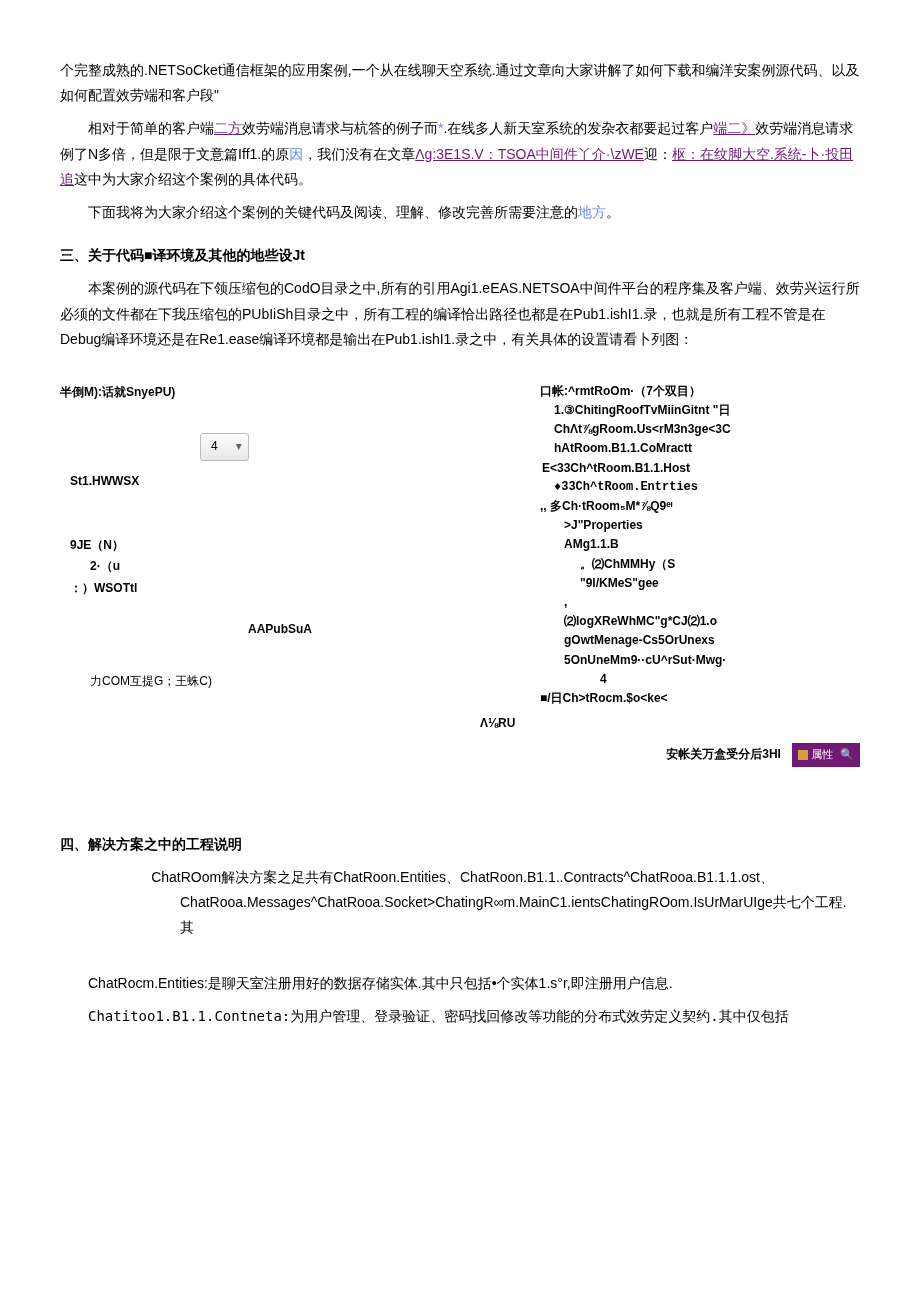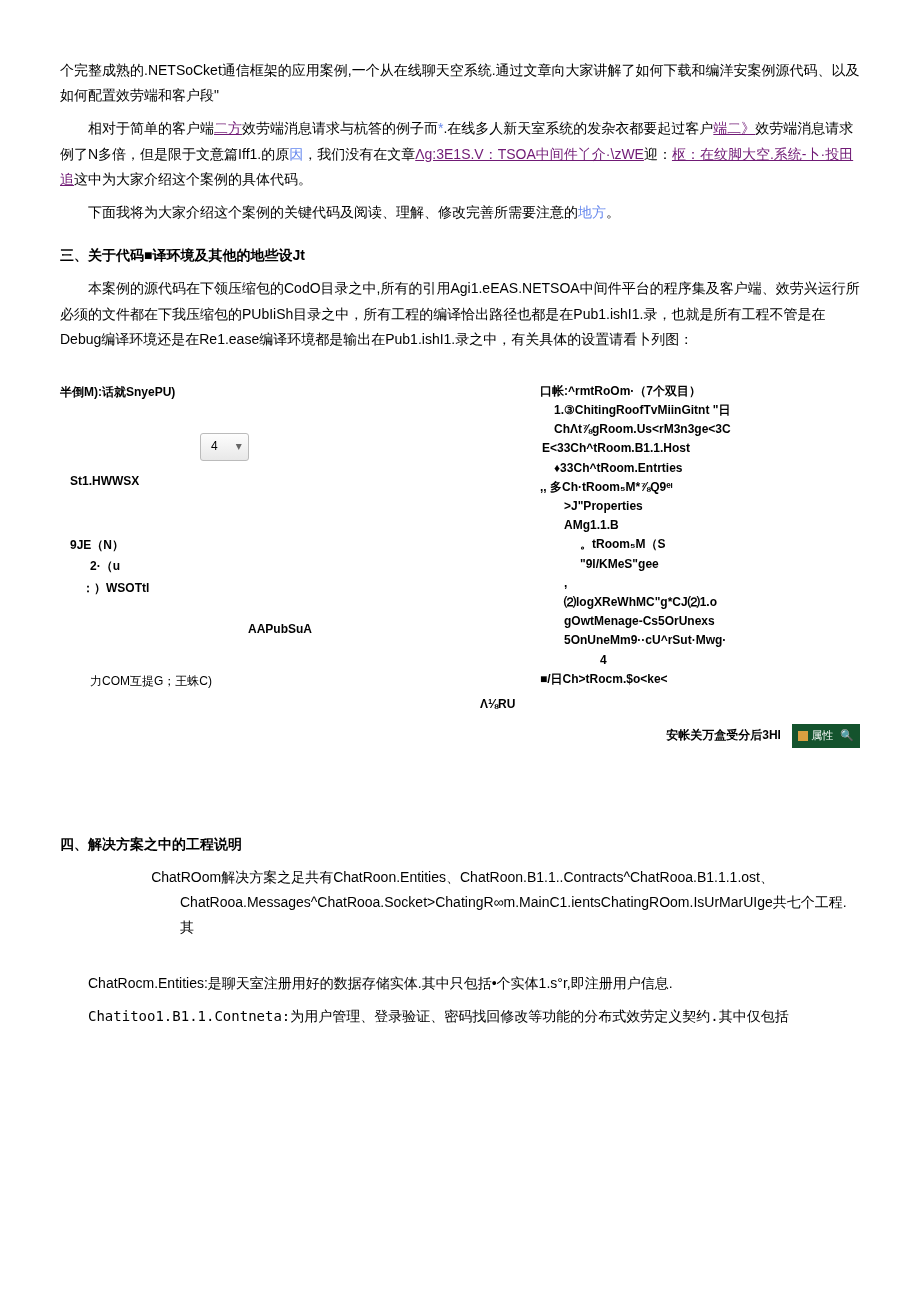--- a/index.html
+++ b/index.html
@@ -52,21 +52,21 @@
     }
     .bold { font-weight: bold; }
     .clear { clear: both; }
     .footer-right {
       text-align: right;
       font-size: 12px;
       margin-top: 10px;
     }
     .tag-box {
       display: inline-block;
-      background: #14532d;
+      background: #701a75;
       color: #fff;
       font-size: 11px;
       padding: 2px 6px;
       margin-left: 8px;
       vertical-align: middle;
     }
     .tag-icon {
       display: inline-block;
       width: 10px; height: 10px;
       background: #d8a040;
@@ -93,34 +93,35 @@
 
 <div class="diagram-area">
   <div class="left-col">
     <div style="margin-bottom:30px;" class="bold">半倒M):话就SnyePU)</div>
     <div style="margin-bottom:10px;">
       <span class="dropdown">4</span>
     </div>
     <div class="bold" style="margin-left:10px; margin-bottom:42px;">St1.HWWSX</div>
     <div class="bold" style="margin-left:10px;">9JE（N）</div>
     <div class="bold" style="margin-left:30px;">2·（u</div>
-    <div class="bold" style="margin-left:22px; margin-bottom:20px;">：）WSOTtl</div>
+    <div class="bold" style="margin-left:10px; margin-bottom:20px;">：）WSOTtl</div>
     <div class="bold" style="text-align:center; margin-bottom:30px;">AAPubSuA</div>
     <div style="margin-left:30px;">力COM互提G；王蛛C)</div>
   </div>
   <div class="right-col">
     <div>口帐:^rmtRoOm·（7个双目）</div>
     <div style="padding-left:14px;">1.③ChitingRoofTvMiinGitnt "日</div>
     <div style="padding-left:14px;">ChΛt⅞gRoom.Us&lt;rM3n3ge&lt;3C</div>
+    <div style="padding-left:14px;">hAtRoom.B1.1.CoMractt</div>
     <div style="padding-left:2px;">E&lt;33Ch^tRoom.B1.1.Host</div>
-    <div style="padding-left:14px;">♦33Ch^tRoom.Entrties</div>
+    <div style="padding-left:14px;font-family:Liberation Mono, monospace;">♦33Ch^tRoom.Entrties</div>
     <div>,, 多Ch·tRoom₅M*⅞Q9ᵉᶦ</div>
     <div style="padding-left:24px;">&gt;J"Properties</div>
     <div style="padding-left:24px;">AMg1.1.B</div>
-    <div style="padding-left:40px;">。tRoom₅M（S</div>
+    <div style="padding-left:40px;">。⑵ChMMHy（S</div>
     <div style="padding-left:40px;">"9l/KMeS"gee</div>
     <div style="padding-left:24px;">,</div>
     <div style="padding-left:24px;">⑵logXReWhMC"g*CJ⑵1.o</div>
     <div style="padding-left:24px;">gOwtMenage-Cs5OrUnexs</div>
     <div style="padding-left:24px;">5OnUneMm9··cU^rSut·Mwg·</div>
     <div style="padding-left:60px;">4</div>
     <div>■/日Ch&gt;tRocm.$o&lt;ke&lt;</div>
     <div style="margin-top:6px; margin-left:-60px;">Λ⅛RU</div>
   </div>
   <div class="clear"></div>

